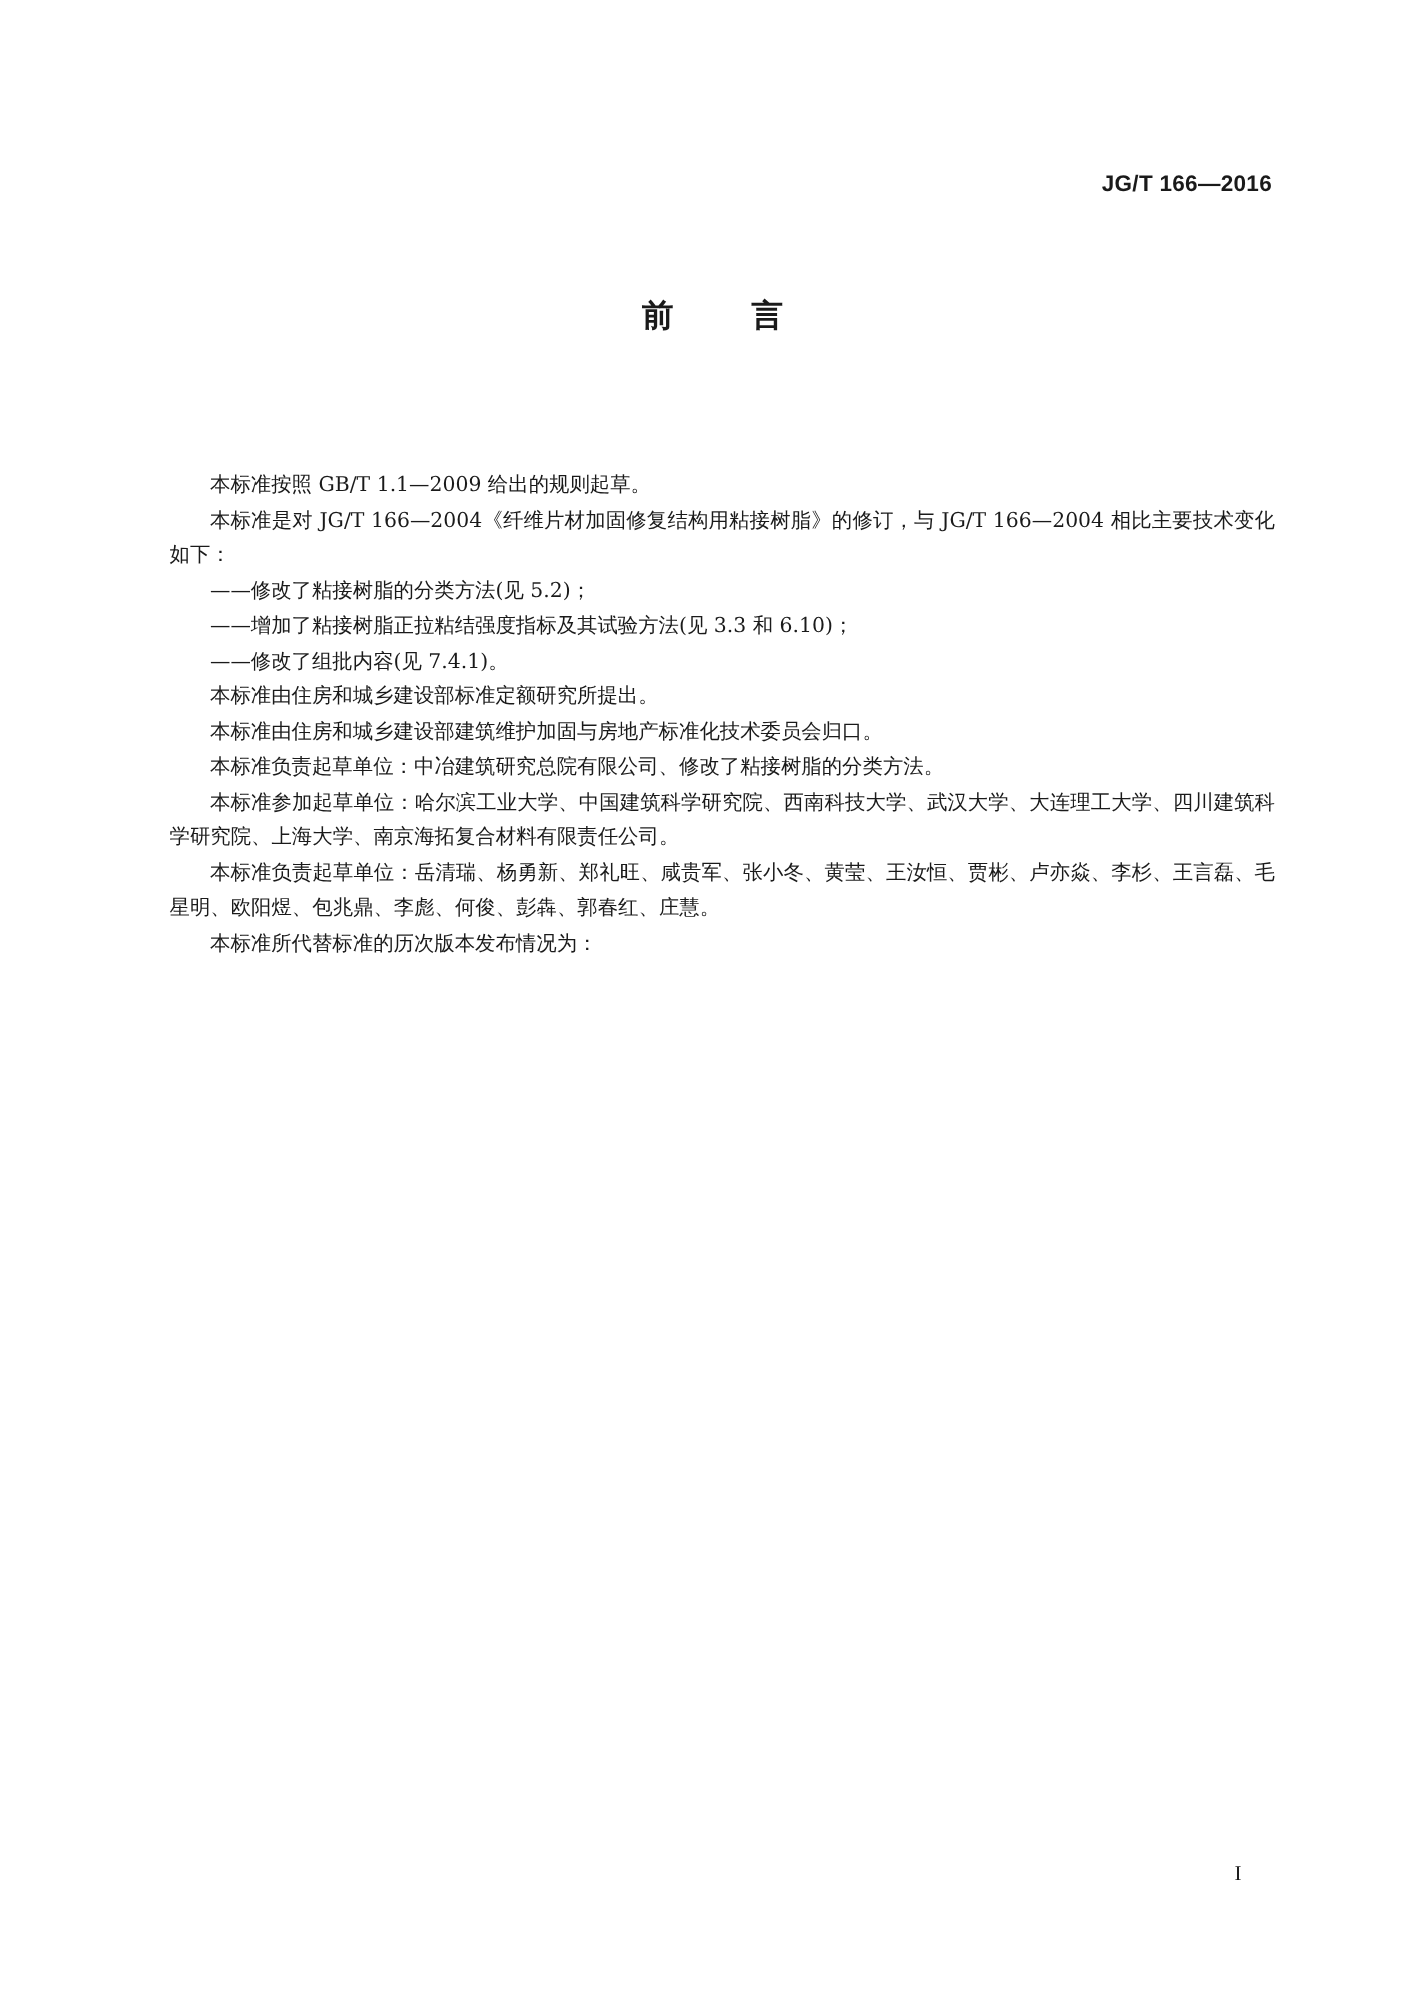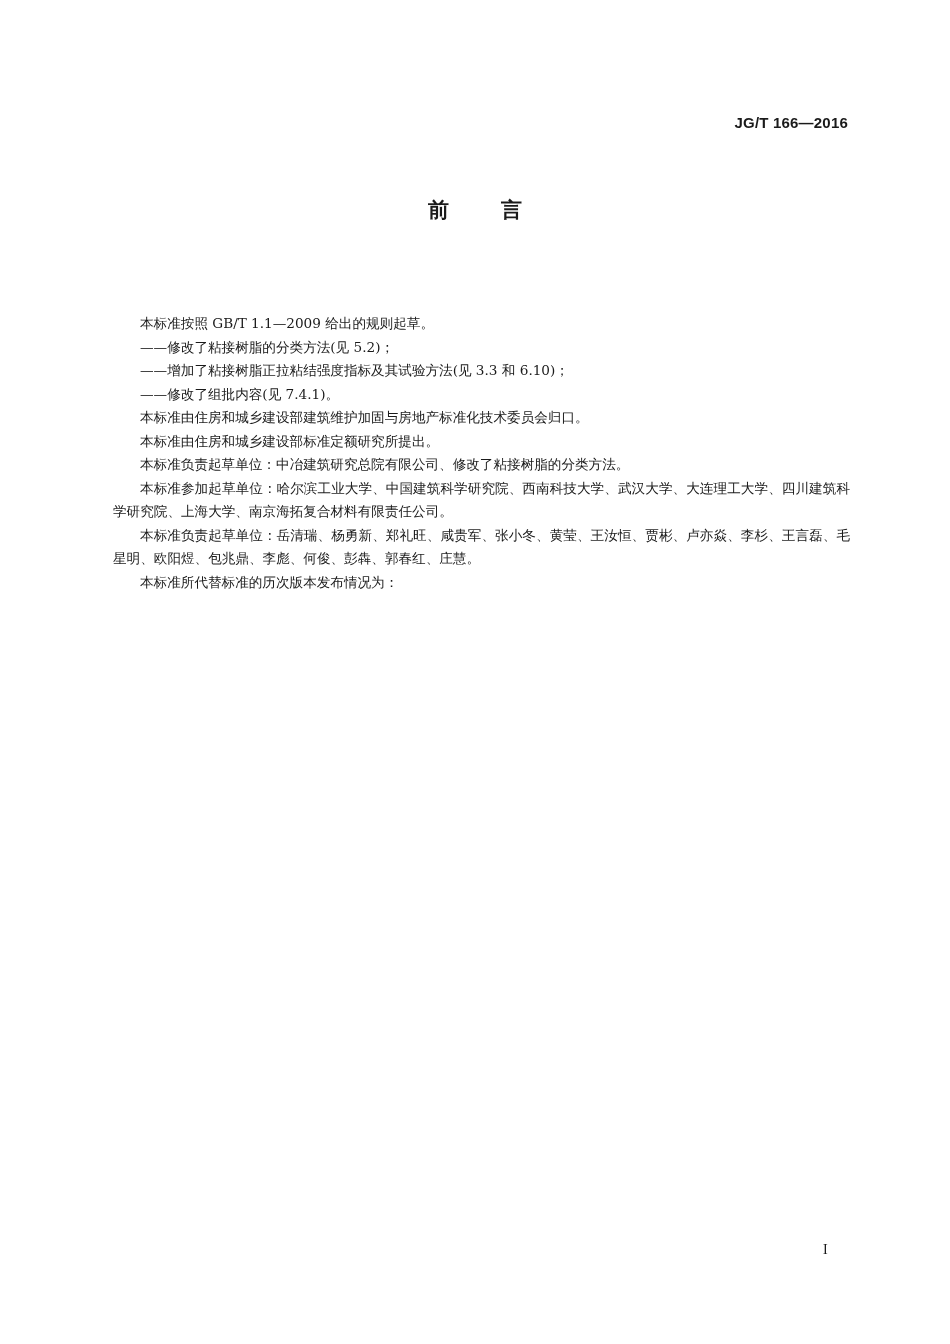--- a/index.html
+++ b/index.html
@@ -61,24 +61,25 @@
   </style>
 </head>
 <body>
 
 <div class="std-code">JG/T 166—2016</div>
 
 <div class="title">前言</div>
 
 <div class="content">
   <p class="p">本标准按照 GB/T 1.1—2009 给出的规则起草。</p>
+  <p class="p">本标准是对 JG/T 166—2004《纤维片材加固修复结构用粘接树脂》的修订，与 JG/T 166—2004 相比主要技术变化如下：</p>
   <p class="p">——修改了粘接树脂的分类方法(见 5.2)；</p>
   <p class="p">——增加了粘接树脂正拉粘结强度指标及其试验方法(见 3.3 和 6.10)；</p>
   <p class="p">——修改了组批内容(见 7.4.1)。</p>
+  <p class="p">本标准由住房和城乡建设部标准定额研究所提出。</p>
   <p class="p">本标准由住房和城乡建设部建筑维护加固与房地产标准化技术委员会归口。</p>
-  <p class="p">本标准由住房和城乡建设部标准定额研究所提出。</p>
   <p class="p">本标准负责起草单位：中冶建筑研究总院有限公司、修改了粘接树脂的分类方法。</p>
   <p class="p">本标准参加起草单位：哈尔滨工业大学、中国建筑科学研究院、西南科技大学、武汉大学、大连理工大学、四川建筑科学研究院、上海大学、南京海拓复合材料有限责任公司。</p>
   <p class="p">本标准负责起草单位：岳清瑞、杨勇新、郑礼旺、咸贵军、张小冬、黄莹、王汝恒、贾彬、卢亦焱、李杉、王言磊、毛星明、欧阳煜、包兆鼎、李彪、何俊、彭犇、郭春红、庄慧。</p>
   <p class="p">本标准所代替标准的历次版本发布情况为：</p>
 </div>
 
 <div class="page-num">I</div>
 
 </body></html>

